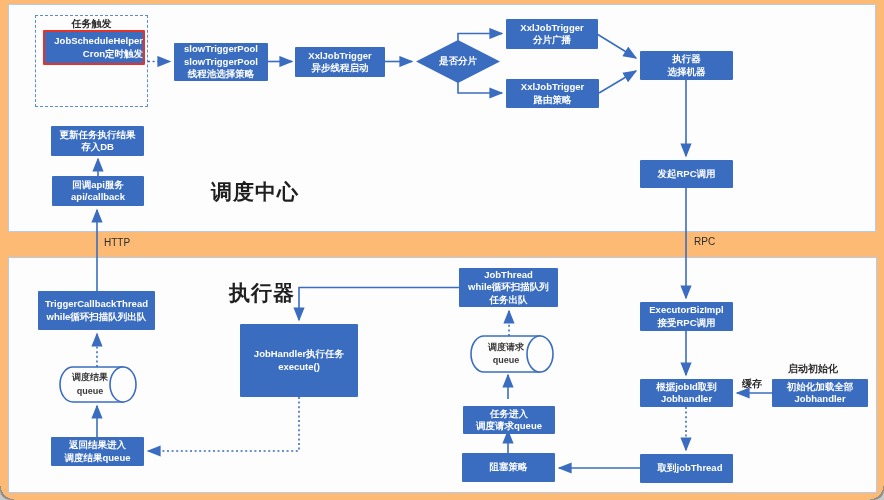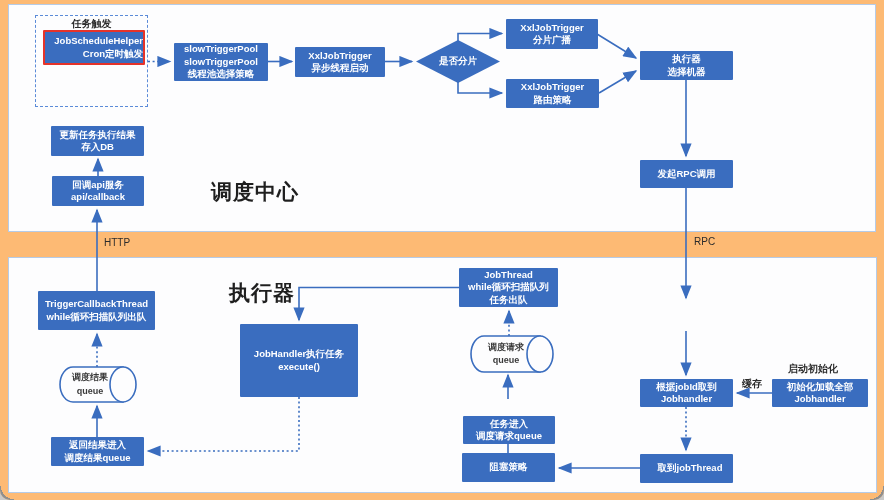--- a/index.html
+++ b/index.html
@@ -152,26 +152,30 @@
     <span>任务出队</span>
   </div>
   <div class="node" style="left:240px;top:324px;width:118px;height:73px;">
     <span>JobHandler执行任务</span>
     <span>execute()</span>
   </div>
   <div class="cyl-text" style="left:478px;top:337px;width:56px;height:34px;">
     <span>调度请求</span>
     <span>queue</span>
   </div>
-  <div class="node" style="left:463px;top:416px;width:92px;height:28px;">
+  <div class="node" style="left:463px;top:406px;width:92px;height:28px;">
     <span>任务进入</span>
     <span>调度请求queue</span>
   </div>
   <div class="node" style="left:462px;top:453px;width:93px;height:29px;">
     <span>阻塞策略</span>
+  </div>
+  <div class="node" style="left:640px;top:302px;width:93px;height:29px;">
+    <span>ExecutorBizImpl</span>
+    <span>接受RPC调用</span>
   </div>
   <div class="node" style="left:640px;top:379px;width:93px;height:28px;">
     <span>根据jobId取到</span>
     <span>Jobhandler</span>
   </div>
   <div class="node" style="left:772px;top:379px;width:96px;height:28px;">
     <span>初始化加载全部</span>
     <span>Jobhandler</span>
   </div>
   <div class="node" style="left:640px;top:454px;width:93px;height:29px;padding-left:7px;">

